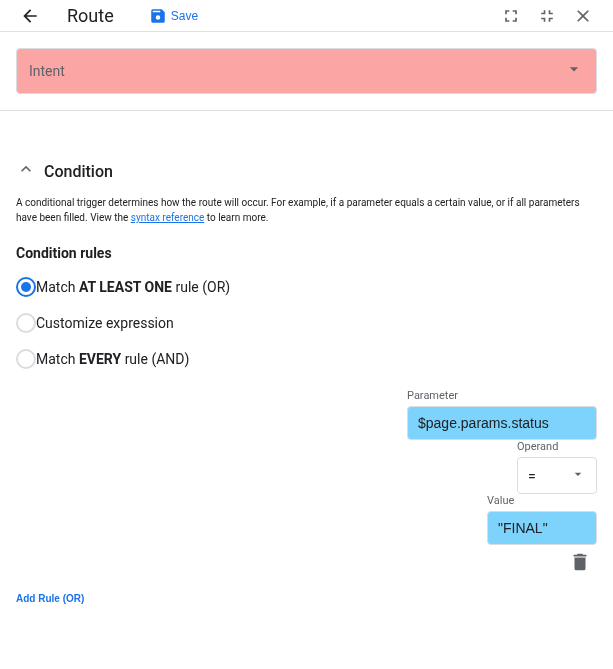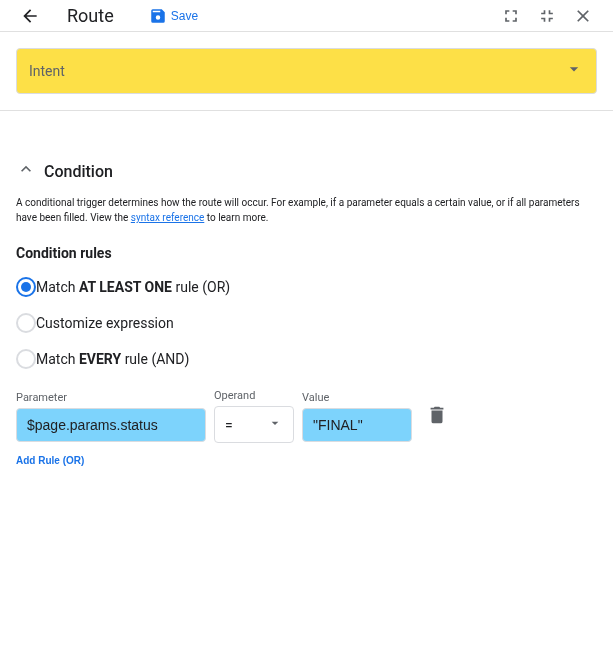--- a/index.html
+++ b/index.html
@@ -75,21 +75,21 @@
       border-bottom: 1px solid #e0e0e0;
     }
     .intent-dropdown {
       display: flex;
       align-items: center;
       justify-content: space-between;
       border: 1px solid #dadce0;
       border-radius: 4px;
       padding: 10px 12px;
       cursor: pointer;
-      background: #fde047;
+      background: #fca5a5;
     }
     .intent-label {
       color: #5f6368;
       font-size: 14px;
     }
     .intent-arrow {
       color: #5f6368;
       font-size: 18px;
     }
 
@@ -174,23 +174,23 @@
       font-size: 14px;
       color: #202124;
     }
     .radio-text strong {
       font-weight: 700;
     }
 
     
     .rule-row {
       display: flex;
-      align-items: center;
-      gap: 8px;
+      align-items: flex-end;
       margin-top: 4px;
+      flex-direction: column;
     }
     .field-group {
       display: flex;
       flex-direction: column;
       gap: 4px;
     }
     .field-label {
       font-size: 11px;
       color: #5f6368;
     }

